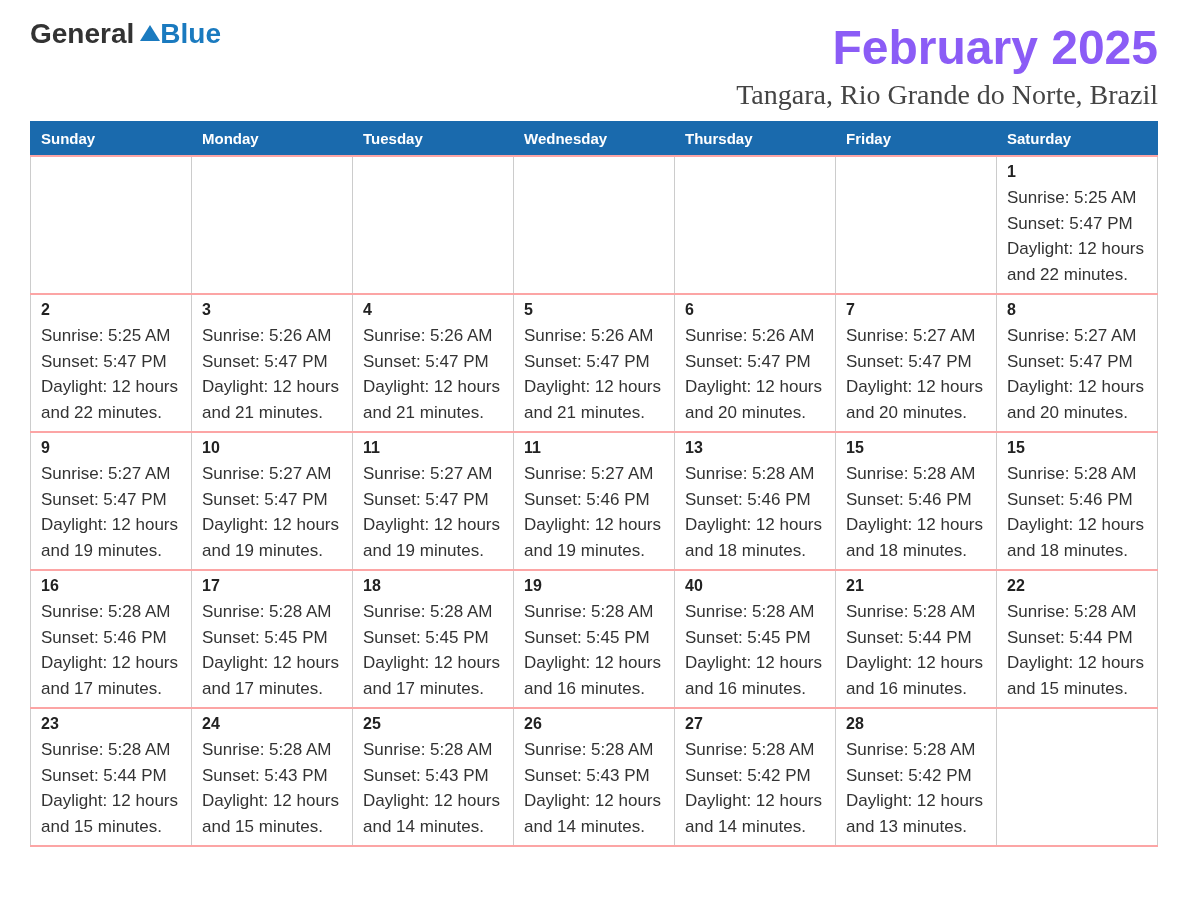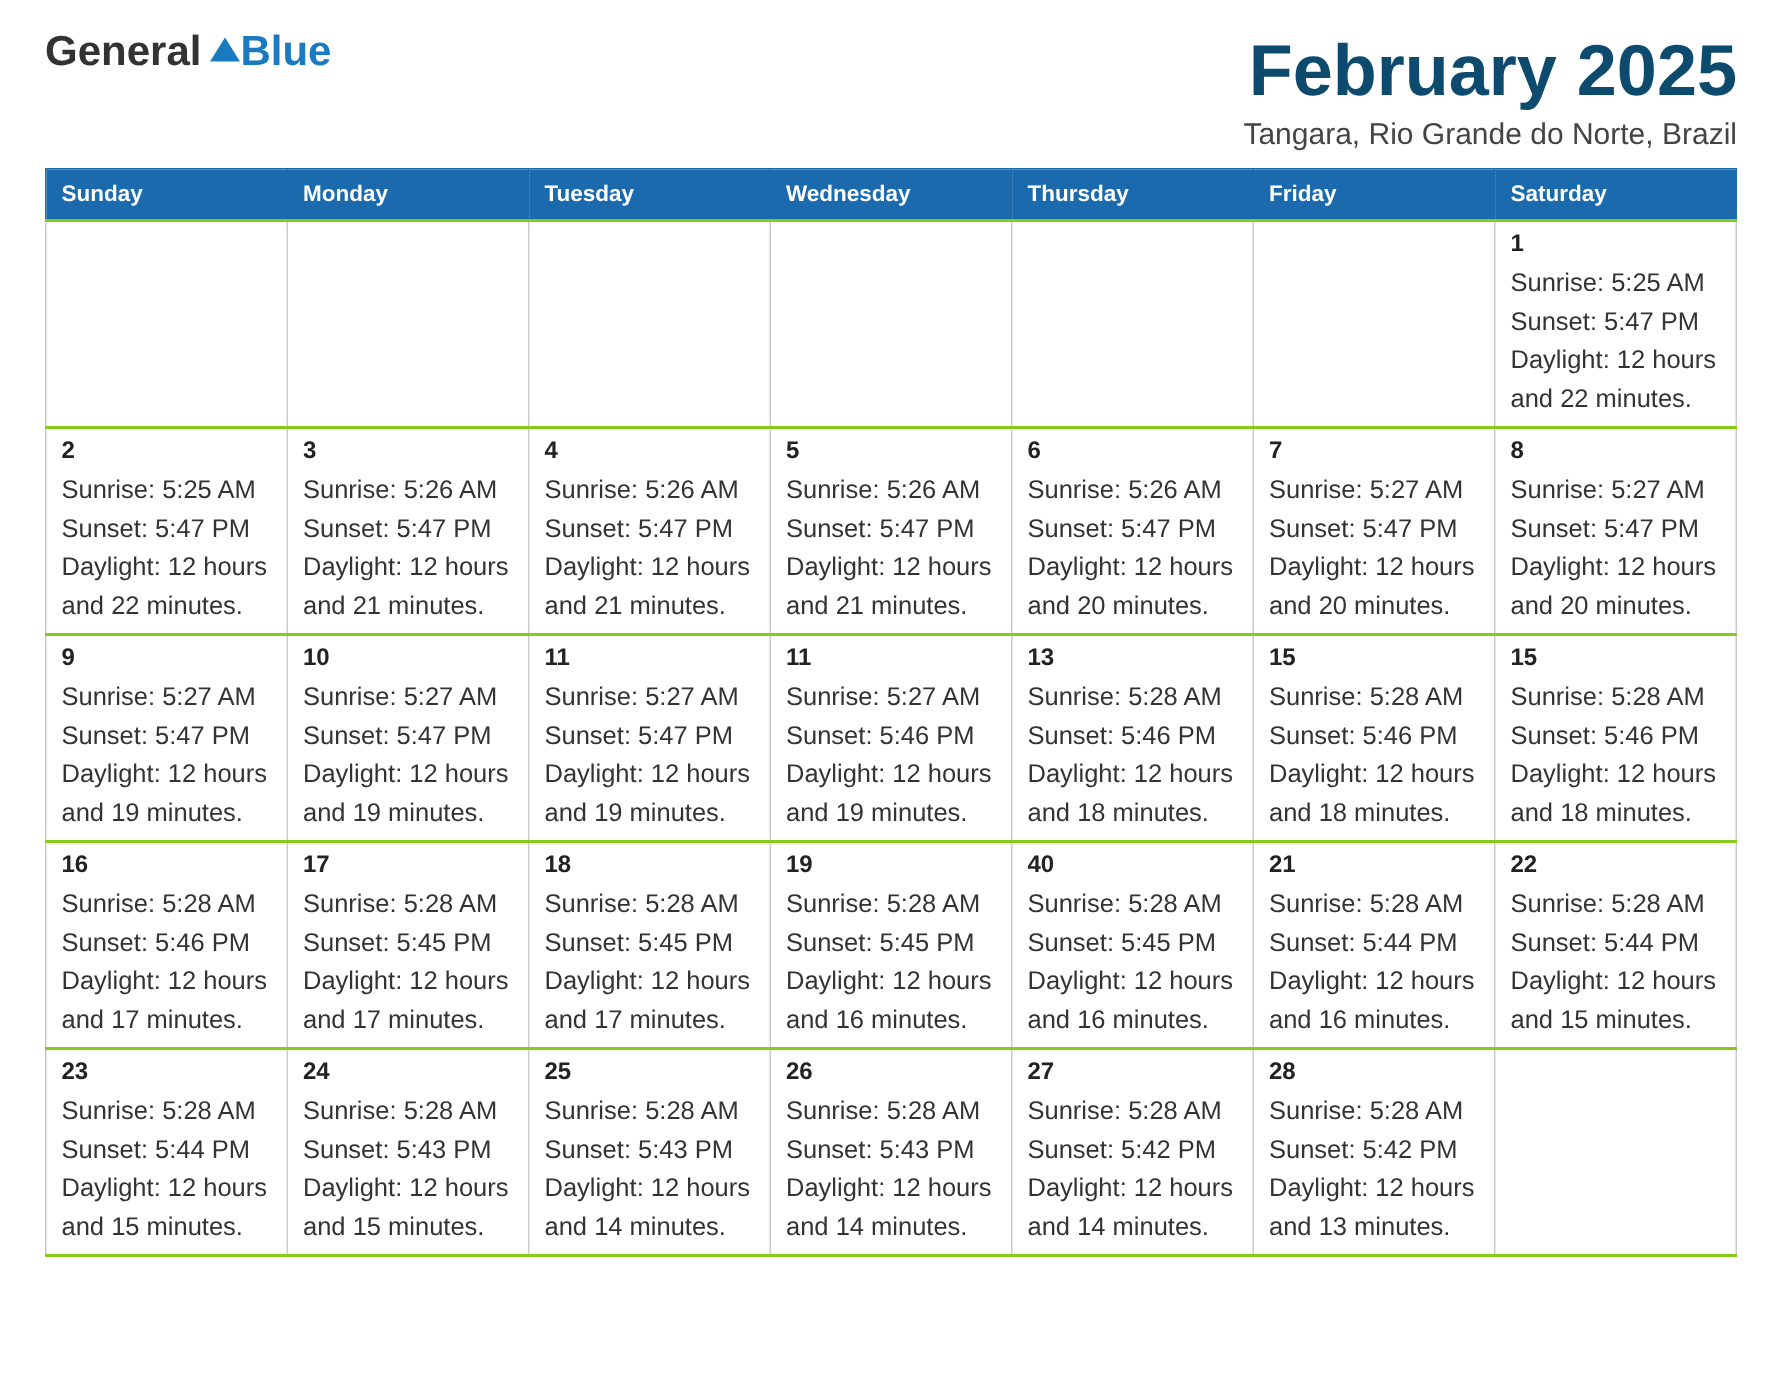--- a/index.html
+++ b/index.html
@@ -35,26 +35,27 @@
       display: flex;
       align-items: center;
       gap: 4px;
     }
     .title-block {
       text-align: right;
     }
     .calendar-title {
       font-size: 48px;
       font-weight: bold;
-      color: #0c4a6e;
+      color: #8b5cf6;
     }
     .calendar-subtitle {
-      font-size: 20px;
+      font-size: 28px;
       color: #444;
       margin-top: 4px;
+      font-family: Liberation Serif, serif;
     }
     .calendar {
       width: 100%;
       border-collapse: collapse;
       margin-top: 10px;
     }
     .calendar th {
       background-color: #1a6aad;
       color: #fff;
       font-size: 15px;
@@ -67,21 +68,21 @@
       vertical-align: top;
       padding: 6px 10px;
       border: 1px solid #ccc;
       width: 14.28%;
       min-height: 100px;
       background: #fff;
       font-size: 13px;
       color: #333;
     }
     .calendar tr {
-      border-bottom: 2px solid #84cc16;
+      border-bottom: 2px solid #fca5a5;
       margin-left: 13px;
     }
     .day-number {
       font-size: 16px;
       font-weight: bold;
       color: #222;
       margin-bottom: 4px;
     }
     .day-info {
       font-size: 17px;

